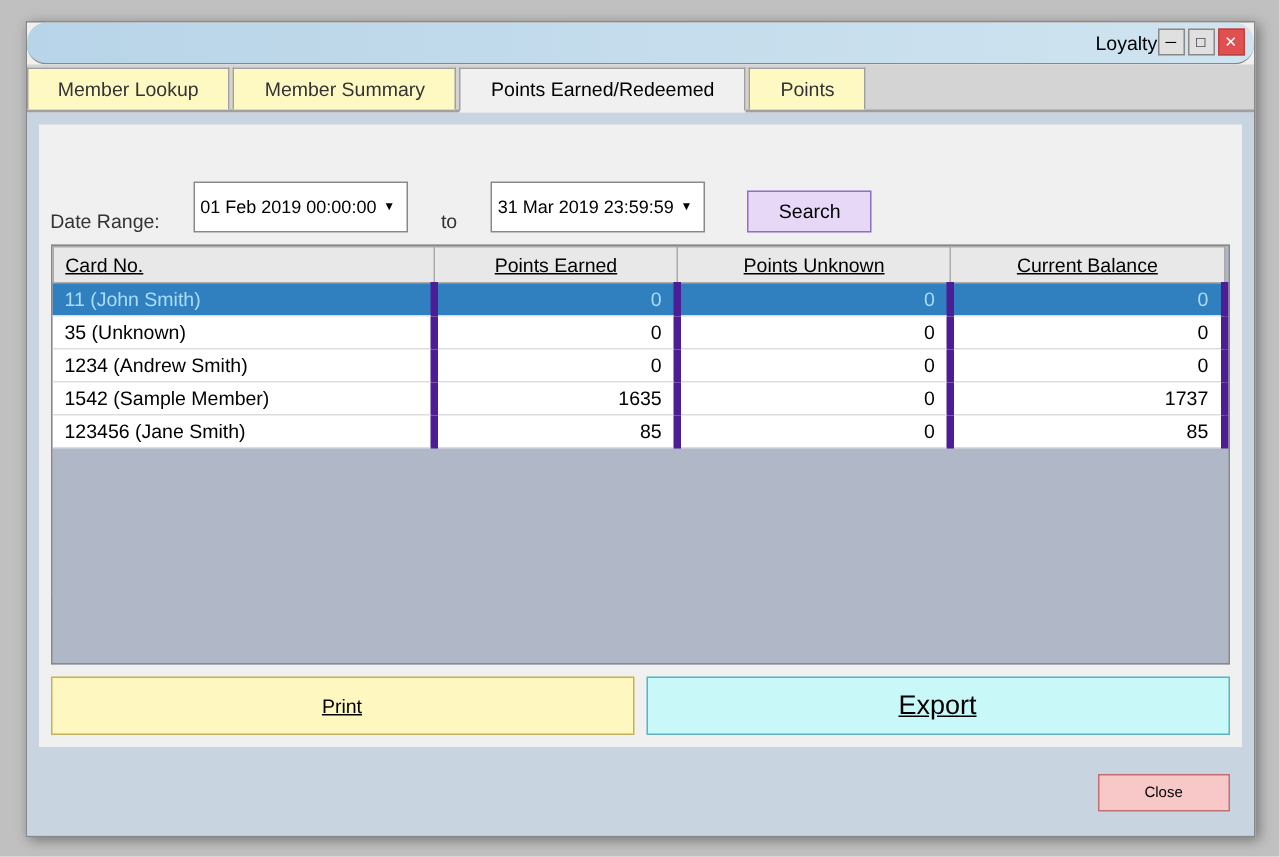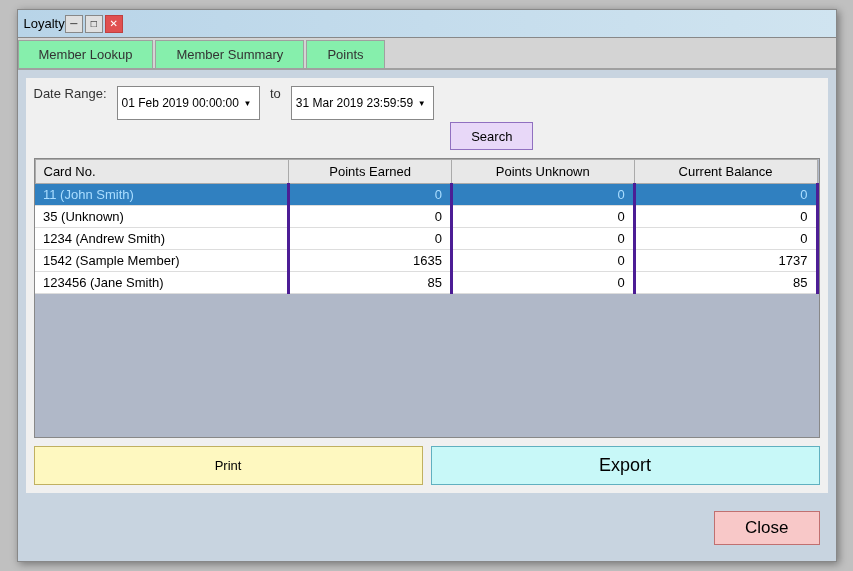--- a/index.html
+++ b/index.html
@@ -19,23 +19,24 @@
       background: #f0f0f0;
       border: 1px solid #888;
       box-shadow: 2px 2px 8px rgba(0,0,0,0.4);
     }
 
     .title-bar {
       background: linear-gradient(to right, #b8d4e8, #d0e4f0);
       height: 28px;
       display: flex;
       align-items: center;
-      justify-content: flex-start;
+      justify-content: flex-end;
       padding: 0 6px;
       border-bottom: 1px solid #888;
+      border-radius: 13px;
     }
 
     .title-bar-title {
       font-size: 13px;
       color: #000;
       font-weight: normal;
     }
 
     .title-bar-buttons {
       display: flex;
@@ -64,21 +65,21 @@
     .tabs {
       display: flex;
       background: #d4d4d4;
       border-bottom: 2px solid #a0a0a0;
     }
 
     .tab {
       padding: 6px 20px;
       border: 1px solid #a0a0a0;
       border-bottom: none;
-      background: #86efac;
+      background: #fef9c3;
       cursor: pointer;
       margin-right: 2px;
       margin-top: 2px;
       color: #333;
     }
 
     .tab.active {
       background: #f0f0f0;
       border-bottom: 2px solid #f0f0f0;
       margin-bottom: -2px;
@@ -86,23 +87,23 @@
       color: #000;
     }
 
     .content-area {
       background: #f0f0f0;
       padding: 8px;
     }
 
     .date-range-row {
       display: flex;
-      align-items: flex-start;
+      align-items: flex-end;
       margin-bottom: 8px;
-      gap: 6px;
+      gap: 18px;
     }
 
     .date-range-label {
       color: #333;
       margin-right: 4px;
     }
 
     .date-input {
       display: flex;
       align-items: center;
@@ -156,30 +157,31 @@
       border-collapse: collapse;
     }
 
     .table thead tr th {
       background: #e8e8e8;
       border: 1px solid #aaa;
       padding: 4px 8px;
       text-align: left;
       font-weight: normal;
       color: #000;
+      text-decoration: underline;
     }
 
     .table thead tr th.right {
       text-align: center;
     }
 
     .table tbody tr td {
       background: white;
       border-bottom: 1px solid #ddd;
-      border-right: 3px solid #4c1d95;
+      border-right: 5px solid #4c1d95;
       padding: 3px 8px;
       color: #000;
     }
 
     .table tbody tr td.right {
       text-align: right;
     }
 
     .table tbody tr.selected td {
       background: #3080c0;
@@ -189,20 +191,21 @@
     .table tbody tr.empty td {
       background: #b0b8c8;
       border: none;
       height: 20px;
     }
 
     .bottom-buttons {
       display: flex;
       gap: 8px;
       margin-top: 8px;
+      text-decoration: underline;
     }
 
     .print-btn {
       flex: 1;
       background: #fef8c0;
       border: 1px solid #c0b060;
       padding: 8px;
       cursor: pointer;
       text-align: center;
       font-size: 13px;
@@ -222,21 +225,21 @@
       display: flex;
       justify-content: flex-end;
       padding: 6px 8px 8px;
     }
 
     .close-btn-main {
       background: #f8c8c8;
       border: 1px solid #c07070;
       padding: 6px 30px;
       cursor: pointer;
-      font-size: 17px;
+      font-size: 10px;
       margin-top: 12px;
     }
 
     .window-body {
       background: #c8d4e0;
       padding: 8px;
     }
   </style>
 </head>
 <body>
@@ -248,20 +251,21 @@
     <div class="title-bar-buttons">
       <div class="title-btn">─</div>
       <div class="title-btn">□</div>
       <div class="title-btn close-btn">✕</div>
     </div>
   </div>
 
   <div class="tabs">
     <div class="tab">Member Lookup</div>
     <div class="tab">Member Summary</div>
+    <div class="tab active">Points Earned/Redeemed</div>
     <div class="tab">Points</div>
   </div>
 
   <div class="window-body">
 
     <div class="content-area">
 
       <div class="date-range-row">
         <span class="date-range-label">Date Range:</span>
         <div class="date-input">

